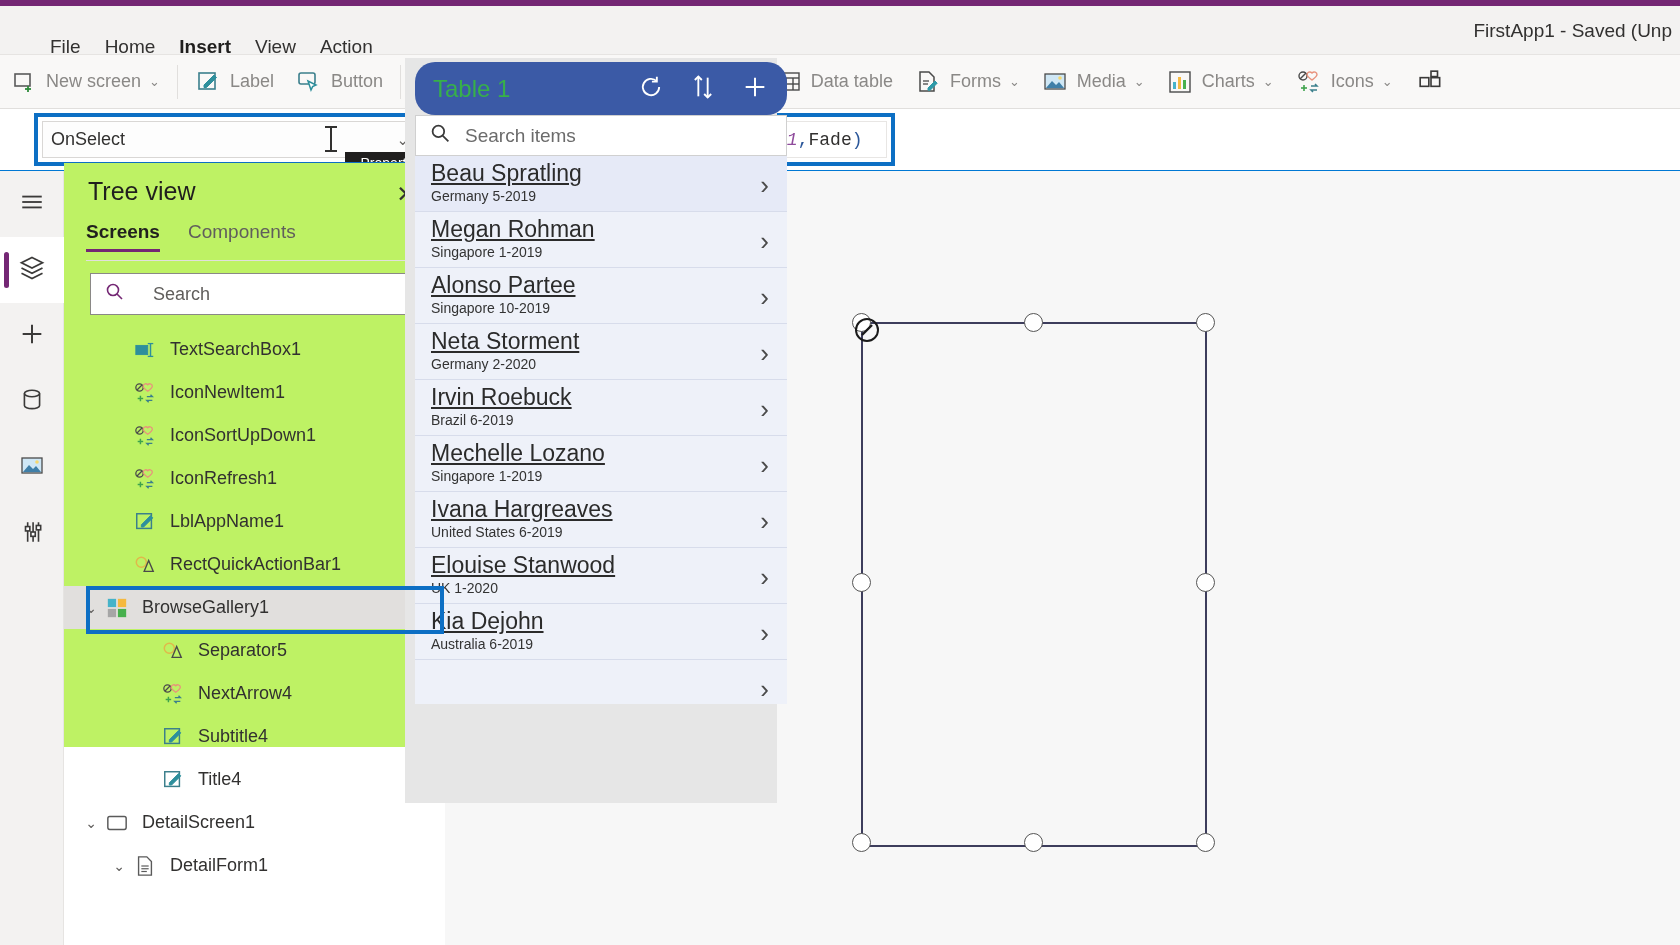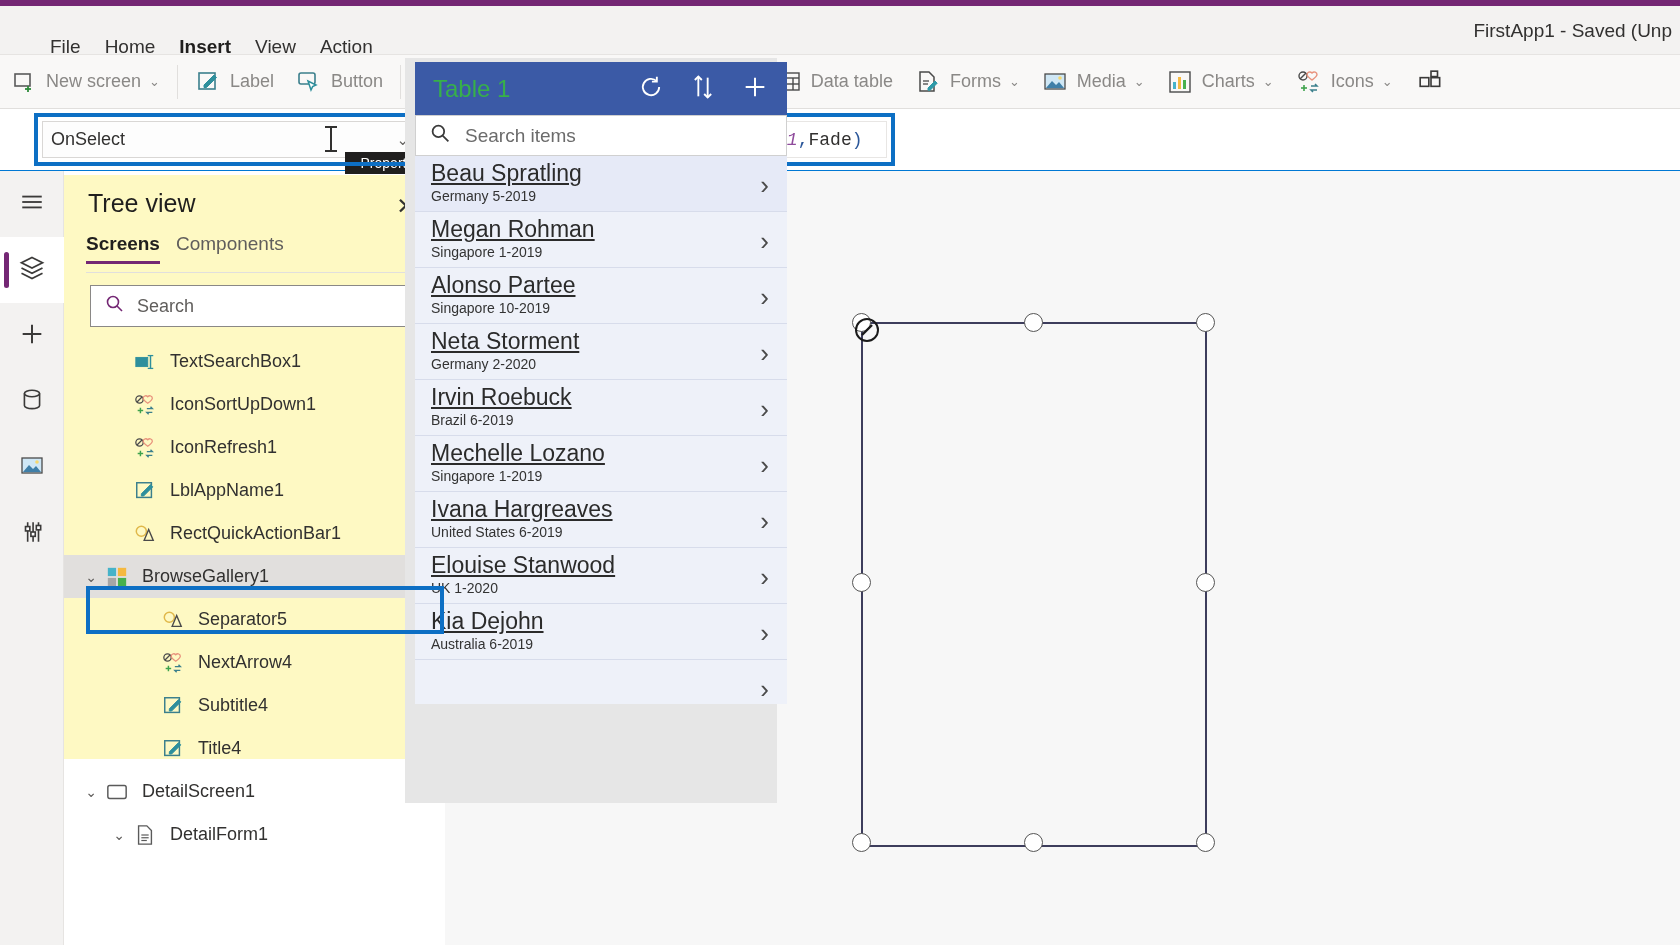--- a/index.html
+++ b/index.html
@@ -117,46 +117,46 @@
     display: flex; align-items: center; justify-content: center; cursor: pointer;
   }
   .rail-btn.active { background: #ffffff; }
   .rail-btn.active::before {
     content: ""; position: absolute; left: 4px; top: 15px; width: 5px; height: 36px;
     background: #742774; border-radius: 3px;
   }
 
   
   .treeview {
-    position: absolute; left: 64px; top: 175px; width: 380px; height: 584px;
-    background: #fef9c3; border-right: 1px solid #e1dfdd;
+    position: absolute; left: 64px; top: 163px; width: 380px; height: 584px;
+    background: #bef264; border-right: 1px solid #e1dfdd;
   }
   .tv-title {
     position: absolute; left: 24px; top: 14px; font-size: 25px; color: #201f1e;
   }
   .tv-close {
     position: absolute; right: 24px; top: 18px; width: 26px; height: 26px;
     display: flex; align-items: center; justify-content: center; cursor: pointer;
     font-size: 23px; color: #323130; line-height: 1;
   }
   .tv-tabs {
-    position: absolute; left: 22px; top: 58px; display: flex; gap: 16px;
+    position: absolute; left: 22px; top: 58px; display: flex; gap: 28px;
   }
   .tv-tab {
     font-size: 19px; color: #605e5c; padding-bottom: 9px; cursor: pointer; position: relative;
   }
   .tv-tab.active { color: #201f1e; font-weight: bold; }
   .tv-tab.active::after {
     content: ""; position: absolute; left: 0; right: 0; bottom: 0; height: 3px; background: #742774;
   }
   .tv-divider { position: absolute; left: 22px; right: 14px; top: 97px; height: 1px; background: #e1dfdd; }
   .tv-search {
     position: absolute; left: 26px; top: 110px; width: 330px; height: 42px;
     background: #ffffff; border: 1px solid #8a8886;
-    display: flex; align-items: center; padding-left: 14px; gap: 12px;
+    display: flex; align-items: center; padding-left: 14px; gap: 28px;
   }
   .tv-search .ph { font-size: 18px; color: #605e5c; }
 
   .tv-list { position: absolute; left: 0; top: 165px; width: 380px; height: 609px; overflow: hidden; }
   .tv-row {
     position: relative; height: 43px; display: flex; align-items: center;
     cursor: pointer; padding-right: 10px;
   }
   .tv-row .chev-col { width: 22px; flex: 0 0 22px; display: flex; align-items: center; justify-content: center;
                       font-size: 14px; color: #605e5c; }
@@ -183,21 +183,21 @@
     background: #f7f7f7;
   }
   .phone {
     position: absolute; left: 405px; top: 58px; width: 372px; height: 745px;
     background: #e6e6e6;
   }
 
   
   .app-header {
     position: absolute; left: 415px; top: 62px; width: 372px; height: 53px;
-    background: #3b5aa6; display: flex; align-items: center; padding: 0 18px;
+    background: #3b5aa6; display: flex; align-items: center; padding: 0 18px; border-radius: 20px;
   }
   .app-header .ttl { font-size: 24px; color: #37b04a; font-weight: 500; }
   .app-header .acts { margin-left: auto; display: flex; align-items: center; gap: 26px; }
 
   .srch-bar {
     position: absolute; left: 415px; top: 115px; width: 372px; height: 41px;
     background: #ffffff; border: 1px solid #d0d0d0;
     display: flex; align-items: center; padding-left: 14px; gap: 14px;
   }
   .srch-bar .ph { font-size: 19px; color: #6b6b6b; }
@@ -483,20 +483,35 @@
     <span class="chev-col"></span>
     <span class="icon-col">
           <svg width="22" height="22" viewBox="0 0 24 24" fill="none">
             <rect x="2" y="7" width="13" height="10" fill="#2e8f9c" stroke="#2e8f9c"></rect>
             <line x1="18" y1="5" x2="18" y2="19" stroke="#2e8f9c" stroke-width="1.6"></line>
             <line x1="15" y1="5" x2="21" y2="5" stroke="#2e8f9c" stroke-width="1.4"></line>
             <line x1="15" y1="19" x2="21" y2="19" stroke="#2e8f9c" stroke-width="1.4"></line>
           </svg>
         </span>
     <span class="name">TextSearchBox1</span>
+
+  </div>
+      <div class="tv-row" style="padding-left:44px;">
+    <span class="chev-col"></span>
+    <span class="icon-col">
+          <svg width="22" height="22" viewBox="0 0 24 24" fill="none">
+            <circle cx="6" cy="6" r="4" stroke="#4a4a4a" stroke-width="1.4"></circle>
+            <line x1="3" y1="9" x2="9" y2="3" stroke="#4a4a4a" stroke-width="1.4"></line>
+            <path d="M15 10c-2-2.2-5-0.6-5 1.6 0 2 3 4 5 5.4 2-1.4 5-3.4 5-5.4 0-2.2-3-3.8-5-1.6z" transform="translate(0,-7)" stroke="#e8927c" stroke-width="1.4"></path>
+            <line x1="4" y1="18" x2="10" y2="18" stroke="#3fa34d" stroke-width="1.6"></line>
+            <line x1="7" y1="15" x2="7" y2="21" stroke="#3fa34d" stroke-width="1.6"></line>
+            <path d="M14 16h6l-2-2M20 20h-6l2 2" stroke="#3b7f8c" stroke-width="1.5" fill="none"></path>
+          </svg>
+        </span>
+    <span class="name">IconNewItem1</span>
 
   </div>
       <div class="tv-row" style="padding-left:44px;">
     <span class="chev-col"></span>
     <span class="icon-col">
           <svg width="22" height="22" viewBox="0 0 24 24" fill="none">
             <circle cx="6" cy="6" r="4" stroke="#4a4a4a" stroke-width="1.4"></circle>
             <line x1="3" y1="9" x2="9" y2="3" stroke="#4a4a4a" stroke-width="1.4"></line>
             <path d="M15 10c-2-2.2-5-0.6-5 1.6 0 2 3 4 5 5.4 2-1.4 5-3.4 5-5.4 0-2.2-3-3.8-5-1.6z" transform="translate(0,-7)" stroke="#e8927c" stroke-width="1.4"></path>
             <line x1="4" y1="18" x2="10" y2="18" stroke="#3fa34d" stroke-width="1.6"></line>

